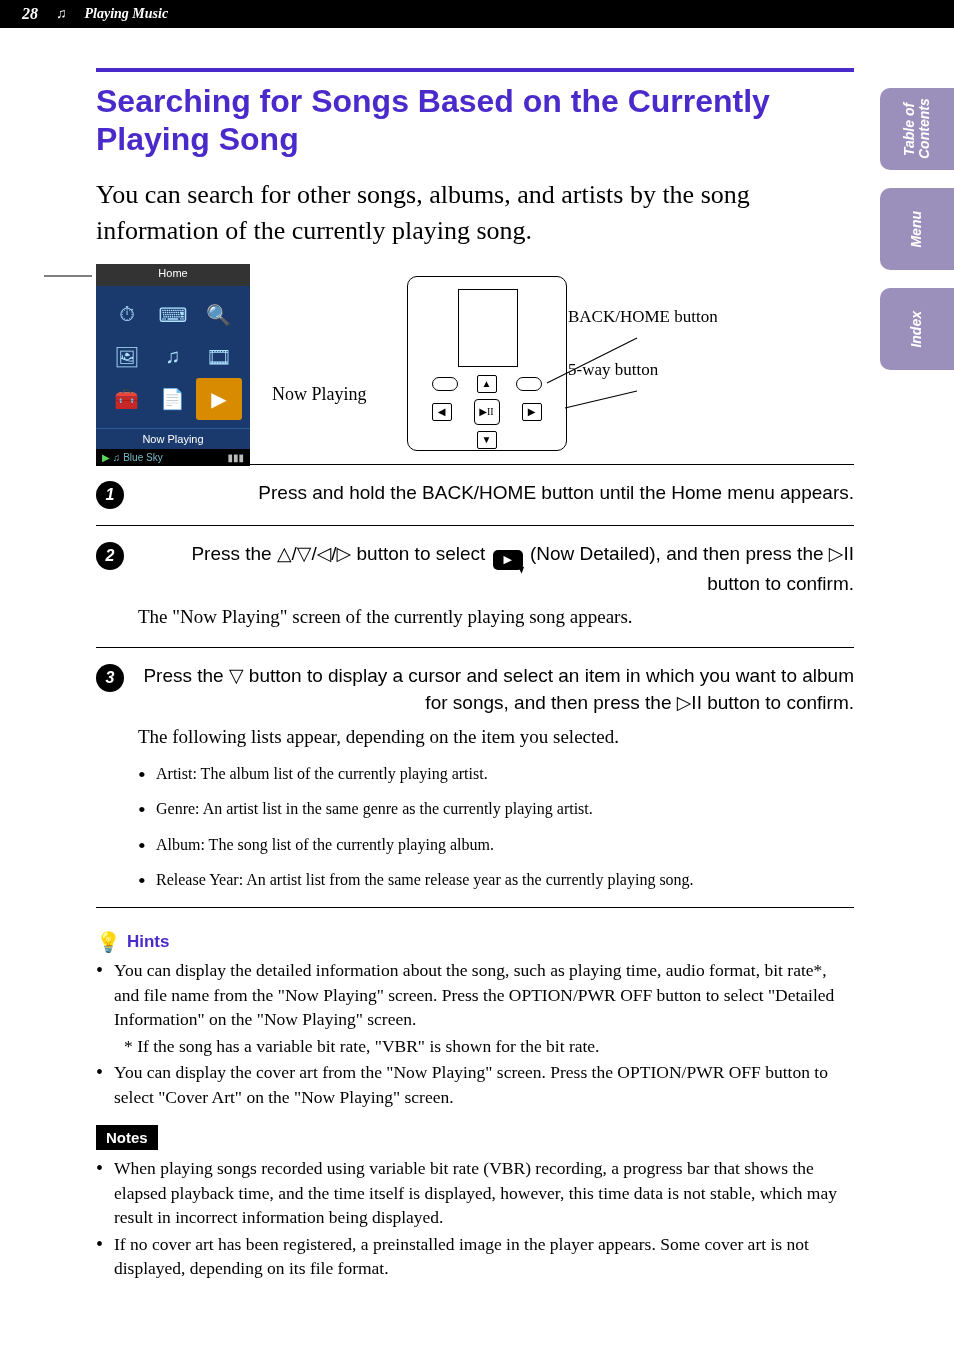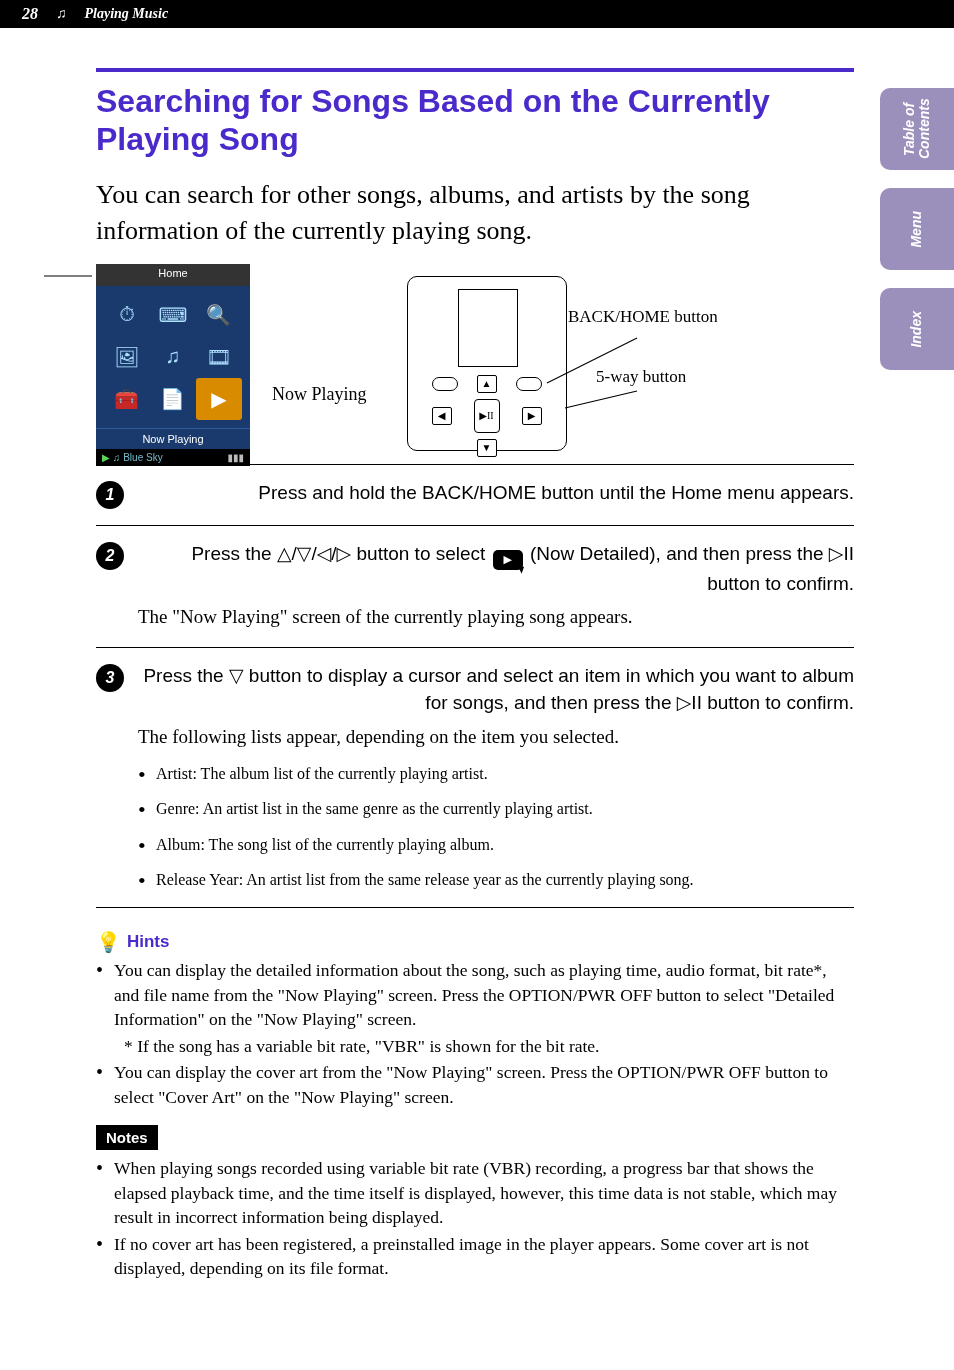--- a/index.html
+++ b/index.html
@@ -39,25 +39,25 @@
 
   .device { width: 160px; position: relative; margin-top: 12px; }
   .devbox { border: 1.5px solid #000; border-radius: 10px; width: 160px; height: 175px; position: relative; }
   .screen-rect { position: absolute; left: 50px; top: 12px; width: 60px; height: 78px; border: 1.5px solid #000; }
   .ctrls { position: absolute; left: 24px; top: 98px; right: 24px; }
   .row1 { display: flex; justify-content: space-between; align-items: center; }
   .btnshape { border: 1.5px solid #000; background: #fff; }
   .oval { width: 26px; height: 14px; border-radius: 8px; }
   .sq { width: 20px; height: 18px; border-radius: 2px; display:flex; align-items:center; justify-content:center; font-size:10px; }
   .row2 { display: flex; justify-content: space-between; align-items: center; margin-top: 6px; }
-  .center-btn { width: 26px; height: 34px; border: 1.5px solid #000; border-radius: 4px; display:flex; align-items:center; justify-content:center; font-size:10px; }
+  .center-btn { width: 26px; height: 26px; border: 1.5px solid #000; border-radius: 4px; display:flex; align-items:center; justify-content:center; font-size:10px; }
   .row3 { display:flex; justify-content:center; margin-top:6px; }
   .lbl { position: absolute; font-size: 17px; line-height: 1.1; white-space: nowrap; }
   .lbl.backhome { top: 44px; left: 472px; }
-  .lbl.fiveway { top: 104px; left: 472px; padding-left: 28px; }
+  .lbl.fiveway { top: 97px; left: 472px; }
   svg.lead { position: absolute; overflow: visible; }
 
   
   hr.sep { border: 0; border-top: 1px solid #000; margin: 0; }
   .step { display: flex; gap: 14px; padding: 14px 0 16px 0; }
   .badge { flex: 0 0 28px; width: 28px; height: 28px; border-radius: 50%; background: #000; color: #fff; font-weight: bold; font-family: Arial, sans-serif; display: flex; align-items: center; justify-content: center; font-size: 16px; margin-top: 2px; font-style: italic; }
   .stepbody { flex: 1; font-size: 19px; line-height: 1.45; }
   .stepbody .heading { font-family: Arial, Helvetica, sans-serif; font-weight: normal; font-size: 19px; text-align: right; }
   .stepbody p.normal { font-family: Georgia, serif; font-size: 19px; margin-top: 6px; }
   .stepbody ul { list-style: none; margin-top: 8px; }

